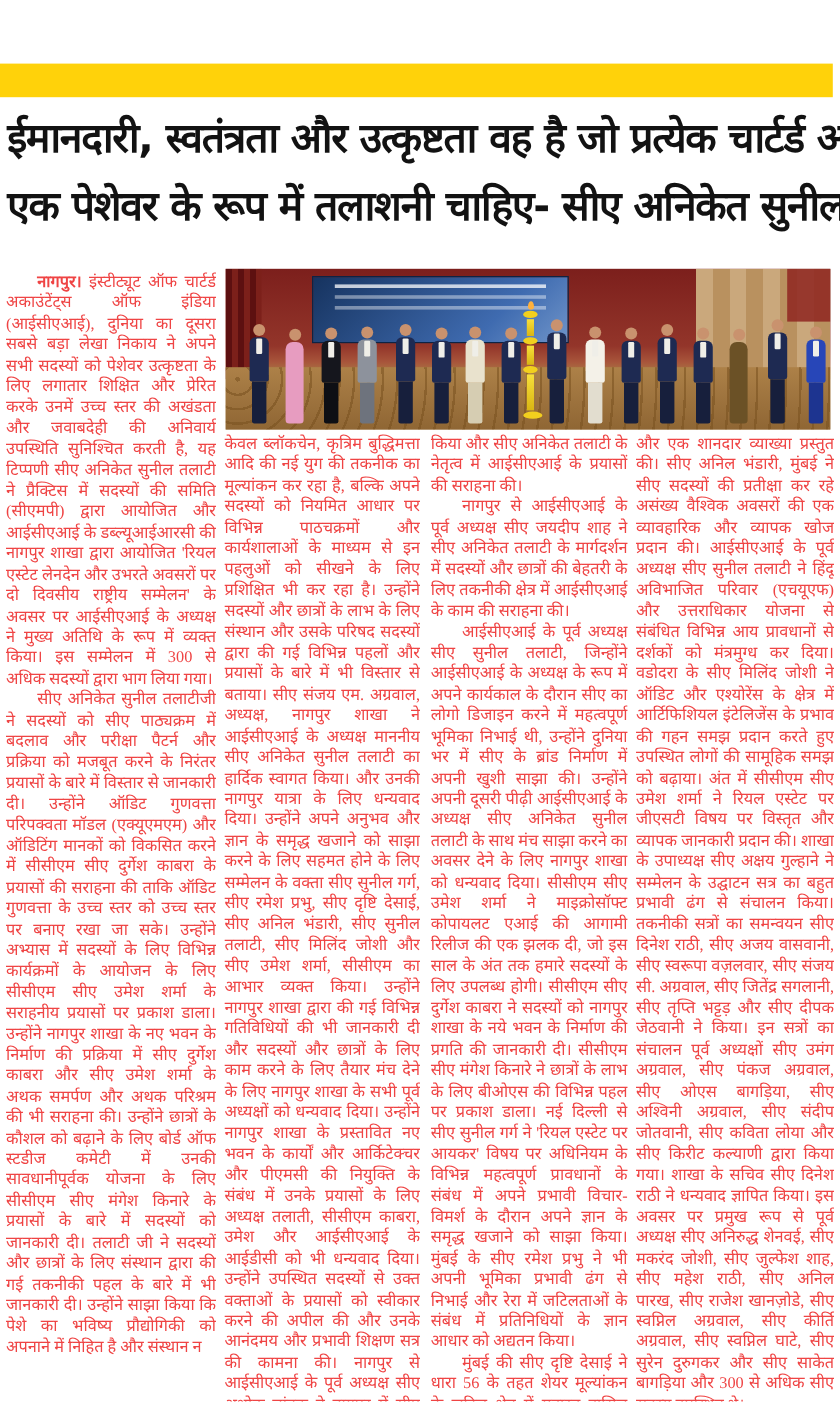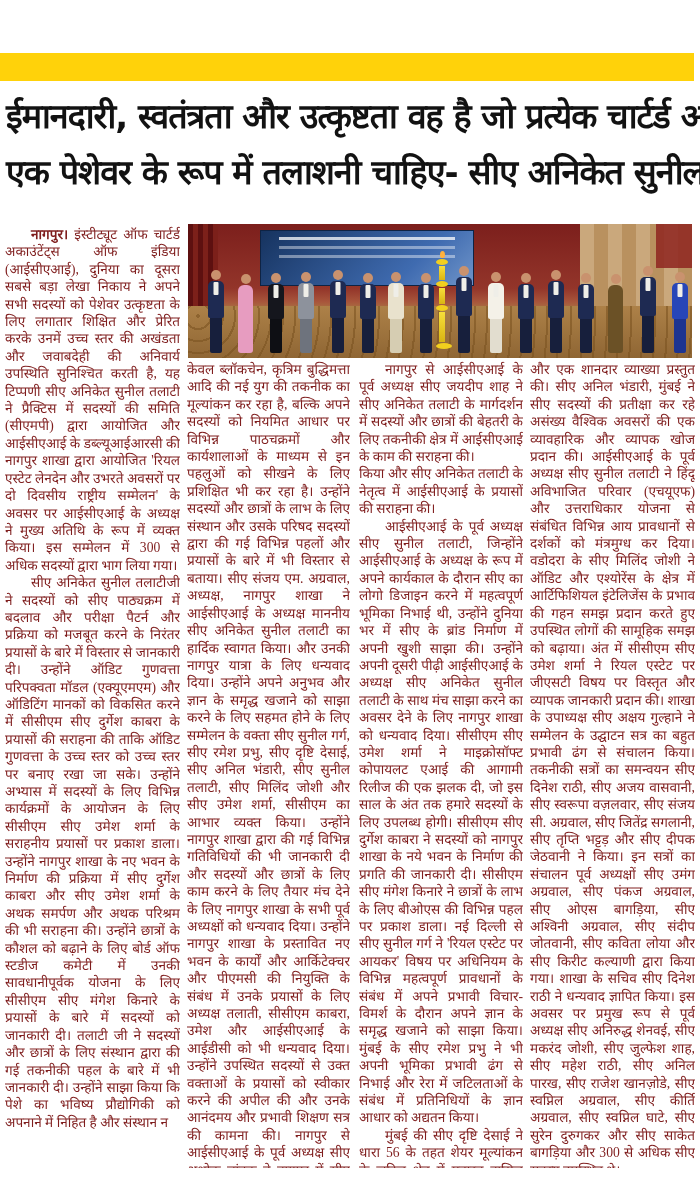--- a/index.html
+++ b/index.html
@@ -42,21 +42,21 @@
   .lamp .flame{width:5px;height:7px;background:#ffb13d;border-radius:50% 50% 50% 50%/60% 60% 40% 40%;margin:0 auto 1px auto;}
   .figure{position:absolute;bottom:5px;display:flex;flex-direction:column;align-items:center;}
   .fg-head{width:10px;height:10px;border-radius:50%;}
   .fg-torso{width:16px;border-radius:5px 5px 2px 2px;position:relative;margin-top:1px;}
   .fg-shirt{position:absolute;left:50%;transform:translateX(-50%);top:1px;width:5px;height:13px;background:#efeee8;border-radius:1px;}
   .fg-legs{width:12px;border-radius:0 0 2px 2px;}
   .fg-dress{width:15px;border-radius:6px 6px 3px 3px;margin-top:1px;}
   
   .col{
     position:absolute;overflow:hidden;text-align:justify;
-    font-size:13.6px;line-height:17.4px;color:#7f1d1d;
+    font-size:13.6px;line-height:17.4px;color:#ef4444;
   }
   .col-1{left:5px;top:226px;width:175px;height:942px;}
   .col-2{left:187px;top:361px;width:163px;height:807px;}
   .col-3{left:359px;top:361px;width:164px;height:807px;}
   .col-4{left:530px;top:361px;width:165px;height:807px;}
   .para{margin:0;}
   .para.indent{text-indent:26px;}
   .para b{font-weight:bold;}
 </style>
 </head>
@@ -202,22 +202,22 @@
   </div>
 
   <div class="col col-1">
       <p class="para indent"><b>नागपुर।</b> इंस्टीट्यूट ऑफ चार्टर्ड अकाउंटेंट्स ऑफ इंडिया (आईसीएआई), दुनिया का दूसरा सबसे बड़ा लेखा निकाय ने अपने सभी सदस्यों को पेशेवर उत्कृष्टता के लिए लगातार शिक्षित और प्रेरित करके उनमें उच्च स्तर की अखंडता और जवाबदेही की अनिवार्य उपस्थिति सुनिश्चित करती है, यह टिप्पणी सीए अनिकेत सुनील तलाटी ने प्रैक्टिस में सदस्यों की समिति (सीएमपी) द्वारा आयोजित और आईसीएआई के डब्ल्यूआईआरसी की नागपुर शाखा द्वारा आयोजित 'रियल एस्टेट लेनदेन और उभरते अवसरों पर दो दिवसीय राष्ट्रीय सम्मेलन' के अवसर पर आईसीएआई के अध्यक्ष ने मुख्य अतिथि के रूप में व्यक्त किया। इस सम्मेलन में 300 से अधिक सदस्यों द्वारा भाग लिया गया।</p>
       <p class="para indent">सीए अनिकेत सुनील तलाटीजी ने सदस्यों को सीए पाठ्यक्रम में बदलाव और परीक्षा पैटर्न और प्रक्रिया को मजबूत करने के निरंतर प्रयासों के बारे में विस्तार से जानकारी दी। उन्होंने ऑडिट गुणवत्ता परिपक्वता मॉडल (एक्यूएमएम) और ऑडिटिंग मानकों को विकसित करने में सीसीएम सीए दुर्गेश काबरा के प्रयासों की सराहना की ताकि ऑडिट गुणवत्ता के उच्च स्तर को उच्च स्तर पर बनाए रखा जा सके। उन्होंने अभ्यास में सदस्यों के लिए विभिन्न कार्यक्रमों के आयोजन के लिए सीसीएम सीए उमेश शर्मा के सराहनीय प्रयासों पर प्रकाश डाला। उन्होंने नागपुर शाखा के नए भवन के निर्माण की प्रक्रिया में सीए दुर्गेश काबरा और सीए उमेश शर्मा के अथक समर्पण और अथक परिश्रम की भी सराहना की। उन्होंने छात्रों के कौशल को बढ़ाने के लिए बोर्ड ऑफ स्टडीज कमेटी में उनकी सावधानीपूर्वक योजना के लिए सीसीएम सीए मंगेश किनारे के प्रयासों के बारे में सदस्यों को जानकारी दी। तलाटी जी ने सदस्यों और छात्रों के लिए संस्थान द्वारा की गई तकनीकी पहल के बारे में भी जानकारी दी। उन्होंने साझा किया कि पेशे का भविष्य प्रौद्योगिकी को अपनाने में निहित है और संस्थान न</p>
     </div>
   <div class="col col-2">
       <p class="para">केवल ब्लॉकचेन, कृत्रिम बुद्धिमत्ता आदि की नई युग की तकनीक का मूल्यांकन कर रहा है, बल्कि अपने सदस्यों को नियमित आधार पर विभिन्न पाठचक्रमों और कार्यशालाओं के माध्यम से इन पहलुओं को सीखने के लिए प्रशिक्षित भी कर रहा है। उन्होंने सदस्यों और छात्रों के लाभ के लिए संस्थान और उसके परिषद सदस्यों द्वारा की गई विभिन्न पहलों और प्रयासों के बारे में भी विस्तार से बताया। सीए संजय एम. अग्रवाल, अध्यक्ष, नागपुर शाखा ने आईसीएआई के अध्यक्ष माननीय सीए अनिकेत सुनील तलाटी का हार्दिक स्वागत किया। और उनकी नागपुर यात्रा के लिए धन्यवाद दिया। उन्होंने अपने अनुभव और ज्ञान के समृद्ध खजाने को साझा करने के लिए सहमत होने के लिए सम्मेलन के वक्ता सीए सुनील गर्ग, सीए रमेश प्रभु, सीए दृष्टि देसाई, सीए अनिल भंडारी, सीए सुनील तलाटी, सीए मिलिंद जोशी और सीए उमेश शर्मा, सीसीएम का आभार व्यक्त किया। उन्होंने नागपुर शाखा द्वारा की गई विभिन्न गतिविधियों की भी जानकारी दी और सदस्यों और छात्रों के लिए काम करने के लिए तैयार मंच देने के लिए नागपुर शाखा के सभी पूर्व अध्यक्षों को धन्यवाद दिया। उन्होंने नागपुर शाखा के प्रस्तावित नए भवन के कार्यों और आर्किटेक्चर और पीएमसी की नियुक्ति के संबंध में उनके प्रयासों के लिए अध्यक्ष तलाती, सीसीएम काबरा, उमेश और आईसीएआई के आईडीसी को भी धन्यवाद दिया। उन्होंने उपस्थित सदस्यों से उक्त वक्ताओं के प्रयासों को स्वीकार करने की अपील की और उनके आनंदमय और प्रभावी शिक्षण सत्र की कामना की। नागपुर से आईसीएआई के पूर्व अध्यक्ष सीए अशोक चांडक ने नागपुर में सीए अनिकेत तलाटी का स्वागत</p>
     </div>
   <div class="col col-3">
+      <p class="para">किया और सीए अनिकेत तलाटी के नेतृत्व में आईसीएआई के प्रयासों की सराहना की।</p>
       <p class="para indent">नागपुर से आईसीएआई के पूर्व अध्यक्ष सीए जयदीप शाह ने सीए अनिकेत तलाटी के मार्गदर्शन में सदस्यों और छात्रों की बेहतरी के लिए तकनीकी क्षेत्र में आईसीएआई के काम की सराहना की।</p>
-      <p class="para">किया और सीए अनिकेत तलाटी के नेतृत्व में आईसीएआई के प्रयासों की सराहना की।</p>
       <p class="para indent">आईसीएआई के पूर्व अध्यक्ष सीए सुनील तलाटी, जिन्होंने आईसीएआई के अध्यक्ष के रूप में अपने कार्यकाल के दौरान सीए का लोगो डिजाइन करने में महत्वपूर्ण भूमिका निभाई थी, उन्होंने दुनिया भर में सीए के ब्रांड निर्माण में अपनी खुशी साझा की। उन्होंने अपनी दूसरी पीढ़ी आईसीएआई के अध्यक्ष सीए अनिकेत सुनील तलाटी के साथ मंच साझा करने का अवसर देने के लिए नागपुर शाखा को धन्यवाद दिया। सीसीएम सीए उमेश शर्मा ने माइक्रोसॉफ्ट कोपायलट एआई की आगामी रिलीज की एक झलक दी, जो इस साल के अंत तक हमारे सदस्यों के लिए उपलब्ध होगी। सीसीएम सीए दुर्गेश काबरा ने सदस्यों को नागपुर शाखा के नये भवन के निर्माण की प्रगति की जानकारी दी। सीसीएम सीए मंगेश किनारे ने छात्रों के लाभ के लिए बीओएस की विभिन्न पहल पर प्रकाश डाला। नई दिल्ली से सीए सुनील गर्ग ने 'रियल एस्टेट पर आयकर' विषय पर अधिनियम के विभिन्न महत्वपूर्ण प्रावधानों के संबंध में अपने प्रभावी विचार-विमर्श के दौरान अपने ज्ञान के समृद्ध खजाने को साझा किया। मुंबई के सीए रमेश प्रभु ने भी अपनी भूमिका प्रभावी ढंग से निभाई और रेरा में जटिलताओं के संबंध में प्रतिनिधियों के ज्ञान आधार को अद्यतन किया।</p>
       <p class="para indent">मुंबई की सीए दृष्टि देसाई ने धारा 56 के तहत शेयर मूल्यांकन के जटिल क्षेत्र में महारत हासिल की</p>
     </div>
   <div class="col col-4">
       <p class="para">और एक शानदार व्याख्या प्रस्तुत की। सीए अनिल भंडारी, मुंबई ने सीए सदस्यों की प्रतीक्षा कर रहे असंख्य वैश्विक अवसरों की एक व्यावहारिक और व्यापक खोज प्रदान की। आईसीएआई के पूर्व अध्यक्ष सीए सुनील तलाटी ने हिंदू अविभाजित परिवार (एचयूएफ) और उत्तराधिकार योजना से संबंधित विभिन्न आय प्रावधानों से दर्शकों को मंत्रमुग्ध कर दिया। वडोदरा के सीए मिलिंद जोशी ने ऑडिट और एश्योरेंस के क्षेत्र में आर्टिफिशियल इंटेलिजेंस के प्रभाव की गहन समझ प्रदान करते हुए उपस्थित लोगों की सामूहिक समझ को बढ़ाया। अंत में सीसीएम सीए उमेश शर्मा ने रियल एस्टेट पर जीएसटी विषय पर विस्तृत और व्यापक जानकारी प्रदान की। शाखा के उपाध्यक्ष सीए अक्षय गुल्हाने ने सम्मेलन के उद्घाटन सत्र का बहुत प्रभावी ढंग से संचालन किया। तकनीकी सत्रों का समन्वयन सीए दिनेश राठी, सीए अजय वासवानी, सीए स्वरूपा वज़लवार, सीए संजय सी. अग्रवाल, सीए जितेंद्र सगलानी, सीए तृप्ति भट्टड़ और सीए दीपक जेठवानी ने किया। इन सत्रों का संचालन पूर्व अध्यक्षों सीए उमंग अग्रवाल, सीए पंकज अग्रवाल, सीए ओएस बागड़िया, सीए अश्विनी अग्रवाल, सीए संदीप जोतवानी, सीए कविता लोया और सीए किरीट कल्याणी द्वारा किया गया। शाखा के सचिव सीए दिनेश राठी ने धन्यवाद ज्ञापित किया। इस अवसर पर प्रमुख रूप से पूर्व अध्यक्ष सीए अनिरुद्ध शेनवई, सीए मकरंद जोशी, सीए जुल्फेश शाह, सीए महेश राठी, सीए अनिल पारख, सीए राजेश खानज़ोडे, सीए स्वप्निल अग्रवाल, सीए कीर्ति अग्रवाल, सीए स्वप्निल घाटे, सीए सुरेन दुरुगकर और सीए साकेत बागड़िया और 300 से अधिक सीए सदस्य उपस्थित थे।</p>
     </div>
 
 </div>
 
 </body></html>

